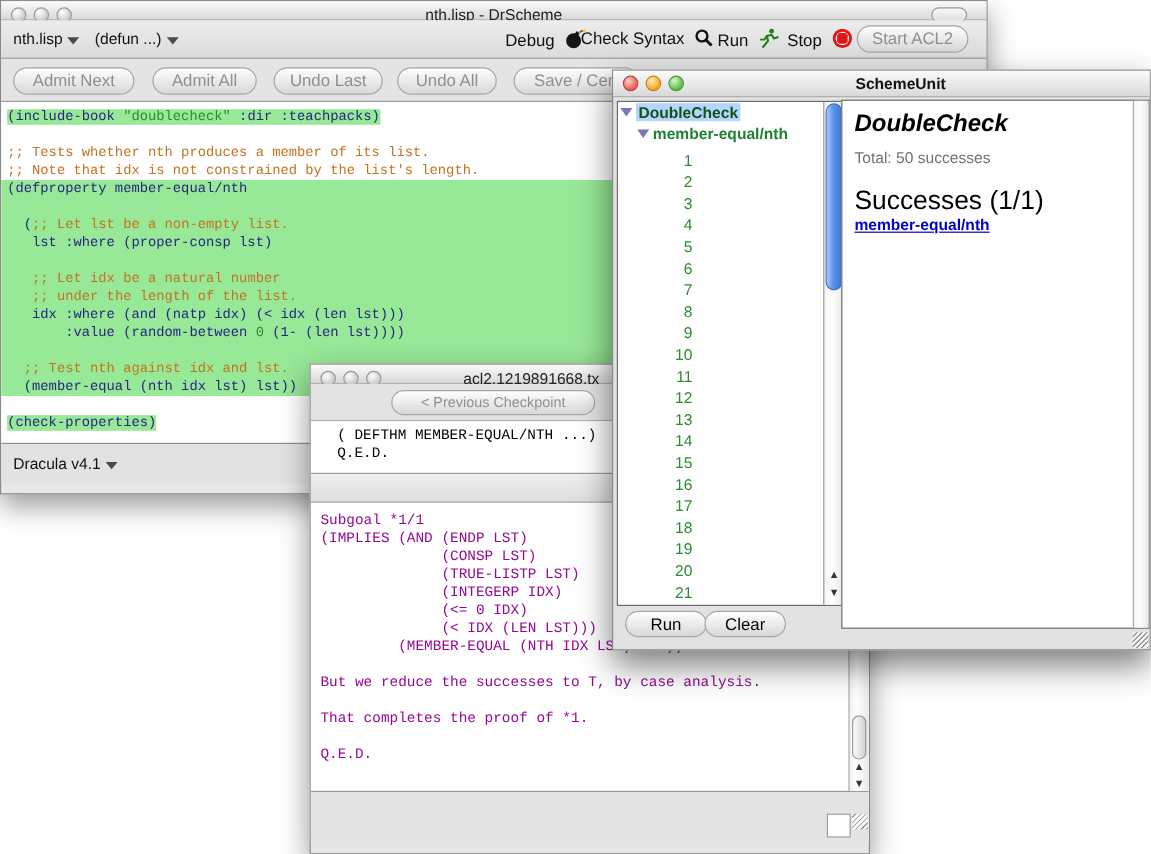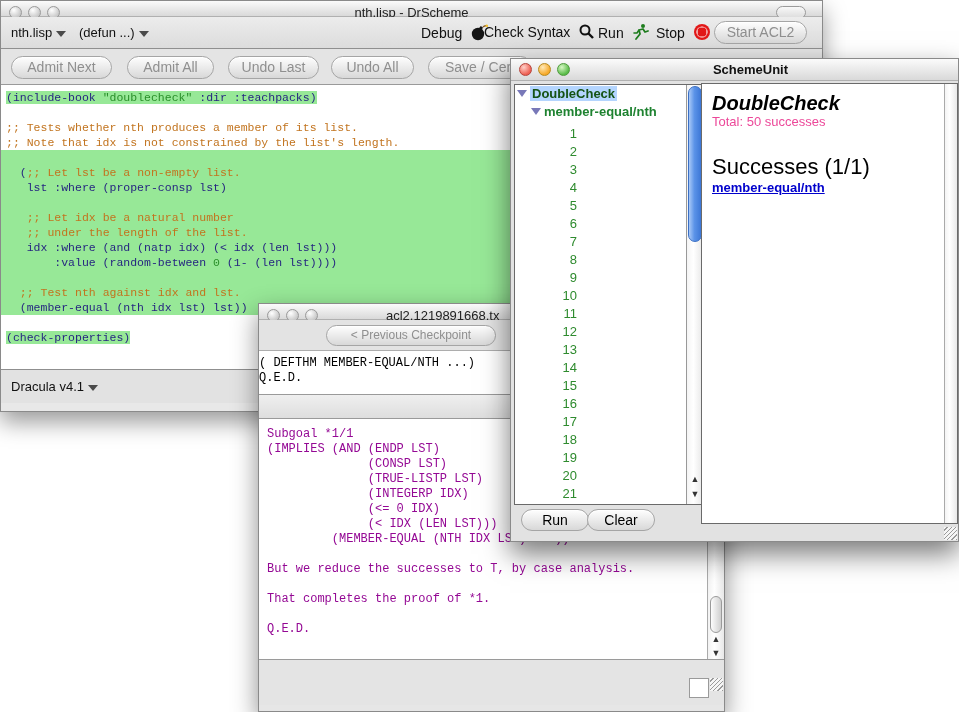--- a/index.html
+++ b/index.html
@@ -73,21 +73,21 @@
 
   
   #acl2 { left:258px; top:303px; width:467px; height:409px; z-index:2;
           background:#e6e6e6; box-shadow:0 10px 24px rgba(0,0,0,.45); }
   #acl2 .title { text-align:right; left:127px; width:auto; color:#222; }
   #acl2-toolrow { position:relative; height:31px; background:#e3e3e3;
                   border-bottom:1px solid #adadad; }
   #prev-checkpoint { position:absolute; left:67px; top:5px; width:170px;
                      height:21px; line-height:19px; font-size:12px; }
   #acl2-summary { position:relative; height:44px; background:#fff;
-                  border-bottom:1px solid #9a9a9a; padding:5px 0 0 0; color:#000; }
+                  border-bottom:1px solid #9a9a9a; padding:5px 0 0 22px; color:#000; }
   #acl2-splitter { height:24px; background:linear-gradient(#efefef,#dedede);
                    border-bottom:1px solid #9a9a9a; }
   #acl2-log { position:relative; height:241px; background:#fff;
               border-bottom:1px solid #9a9a9a; }
   #acl2-log-text { position:absolute; left:8px; top:8px; color:#940894; }
   #acl2-log .mono-line { color:#940894; }
   #acl2-scroll { position:absolute; right:0; top:0; width:17px; height:100%;
                  border-left:1px solid #aaa; background:linear-gradient(90deg,#f2f2f2,#fff 40%,#e8e8e8); }
   #acl2-thumb { position:absolute; left:2px; top:177px; width:12px; height:37px;
                 border:1px solid #9a9a9a; border-radius:7px;
@@ -121,21 +121,21 @@
   #su-thumb { position:absolute; left:1px; top:1px; width:14px; height:156px;
               border:1px solid #3a6fc4; border-radius:8px;
               background:linear-gradient(90deg,#a9c9f7,#5b93e8 45%,#3d77d6); }
   #su-detail { position:absolute; left:190px; top:24px; width:257px; height:441px;
                background:#fff; border:1px solid #6a6a6a; }
   #su-detail-scroll { position:absolute; right:0; top:0; width:13px; height:100%;
                       border-left:1px solid #aaa;
                       background:linear-gradient(90deg,#f4f4f4,#ffffff 40%,#e8e8e8); }
   #su-heading { position:absolute; left:10px; top:8px; font-size:20px;
                 font-weight:bold; font-style:italic; color:#000; }
-  #su-total { position:absolute; left:10px; top:30px; font-size:13px; color:#ec4899; }
+  #su-total { position:absolute; left:10px; top:40px; font-size:13px; color:#737373; }
   #su-successes { position:absolute; left:10px; top:70px; font-size:22px; color:#000; }
   #su-link { position:absolute; left:10px; top:96px; font-size:13px; font-weight:bold;
              color:#0000cc; text-decoration:underline; cursor:pointer; }
   #su-run, #su-clear { position:absolute; top:450px; height:22px; line-height:20px;
                        font-size:14px; color:#000; }
   #su-run { left:10px; width:68px; }
   #su-clear { left:76px; width:68px; }
 
   
   .icn svg { display:inline-block; }
@@ -205,20 +205,21 @@
       <span class="pill disabled" style="left:227px; width:91px;">Undo Last</span>
       <span class="pill disabled" style="left:330px; width:83px;">Undo All</span>
       <span class="pill disabled" style="left:427px; width:104px;">Save / Cert</span>
     </div>
 
     <div id="editor">
         <div class="code-line"><span class="hl-span"><span class="tk-p">(include-book </span><span class="tk-s">"doublecheck"</span><span class="tk-p"> :dir :teachpacks)</span></span></div>
         <div class="code-line"></div>
         <div class="code-line"><span class="tk-c">;; Tests whether nth produces a member of its list.</span></div>
         <div class="code-line"><span class="tk-c">;; Note that idx is not constrained by the list's length.</span></div>
+        <div class="code-line hl-block"><span class="tk-p">(defproperty member-equal/nth</span></div>
         <div class="code-line hl-block"></div>
         <div class="code-line hl-block"><span class="tk-p">  (</span><span class="tk-c">;; Let lst be a non-empty list.</span></div>
         <div class="code-line hl-block"><span class="tk-p">   lst :where (proper-consp lst)</span></div>
         <div class="code-line hl-block"></div>
         <div class="code-line hl-block"><span class="tk-p">   </span><span class="tk-c">;; Let idx be a natural number</span></div>
         <div class="code-line hl-block"><span class="tk-p">   </span><span class="tk-c">;; under the length of the list.</span></div>
         <div class="code-line hl-block"><span class="tk-p">   idx :where (and (natp idx) (&lt; idx (len lst)))</span></div>
         <div class="code-line hl-block"><span class="tk-p">       :value (random-between </span><span class="tk-n">0</span><span class="tk-p"> (1- (len lst))))</span></div>
         <div class="code-line hl-block"></div>
         <div class="code-line hl-block"><span class="tk-p">  </span><span class="tk-c">;; Test nth against idx and lst.</span></div>

